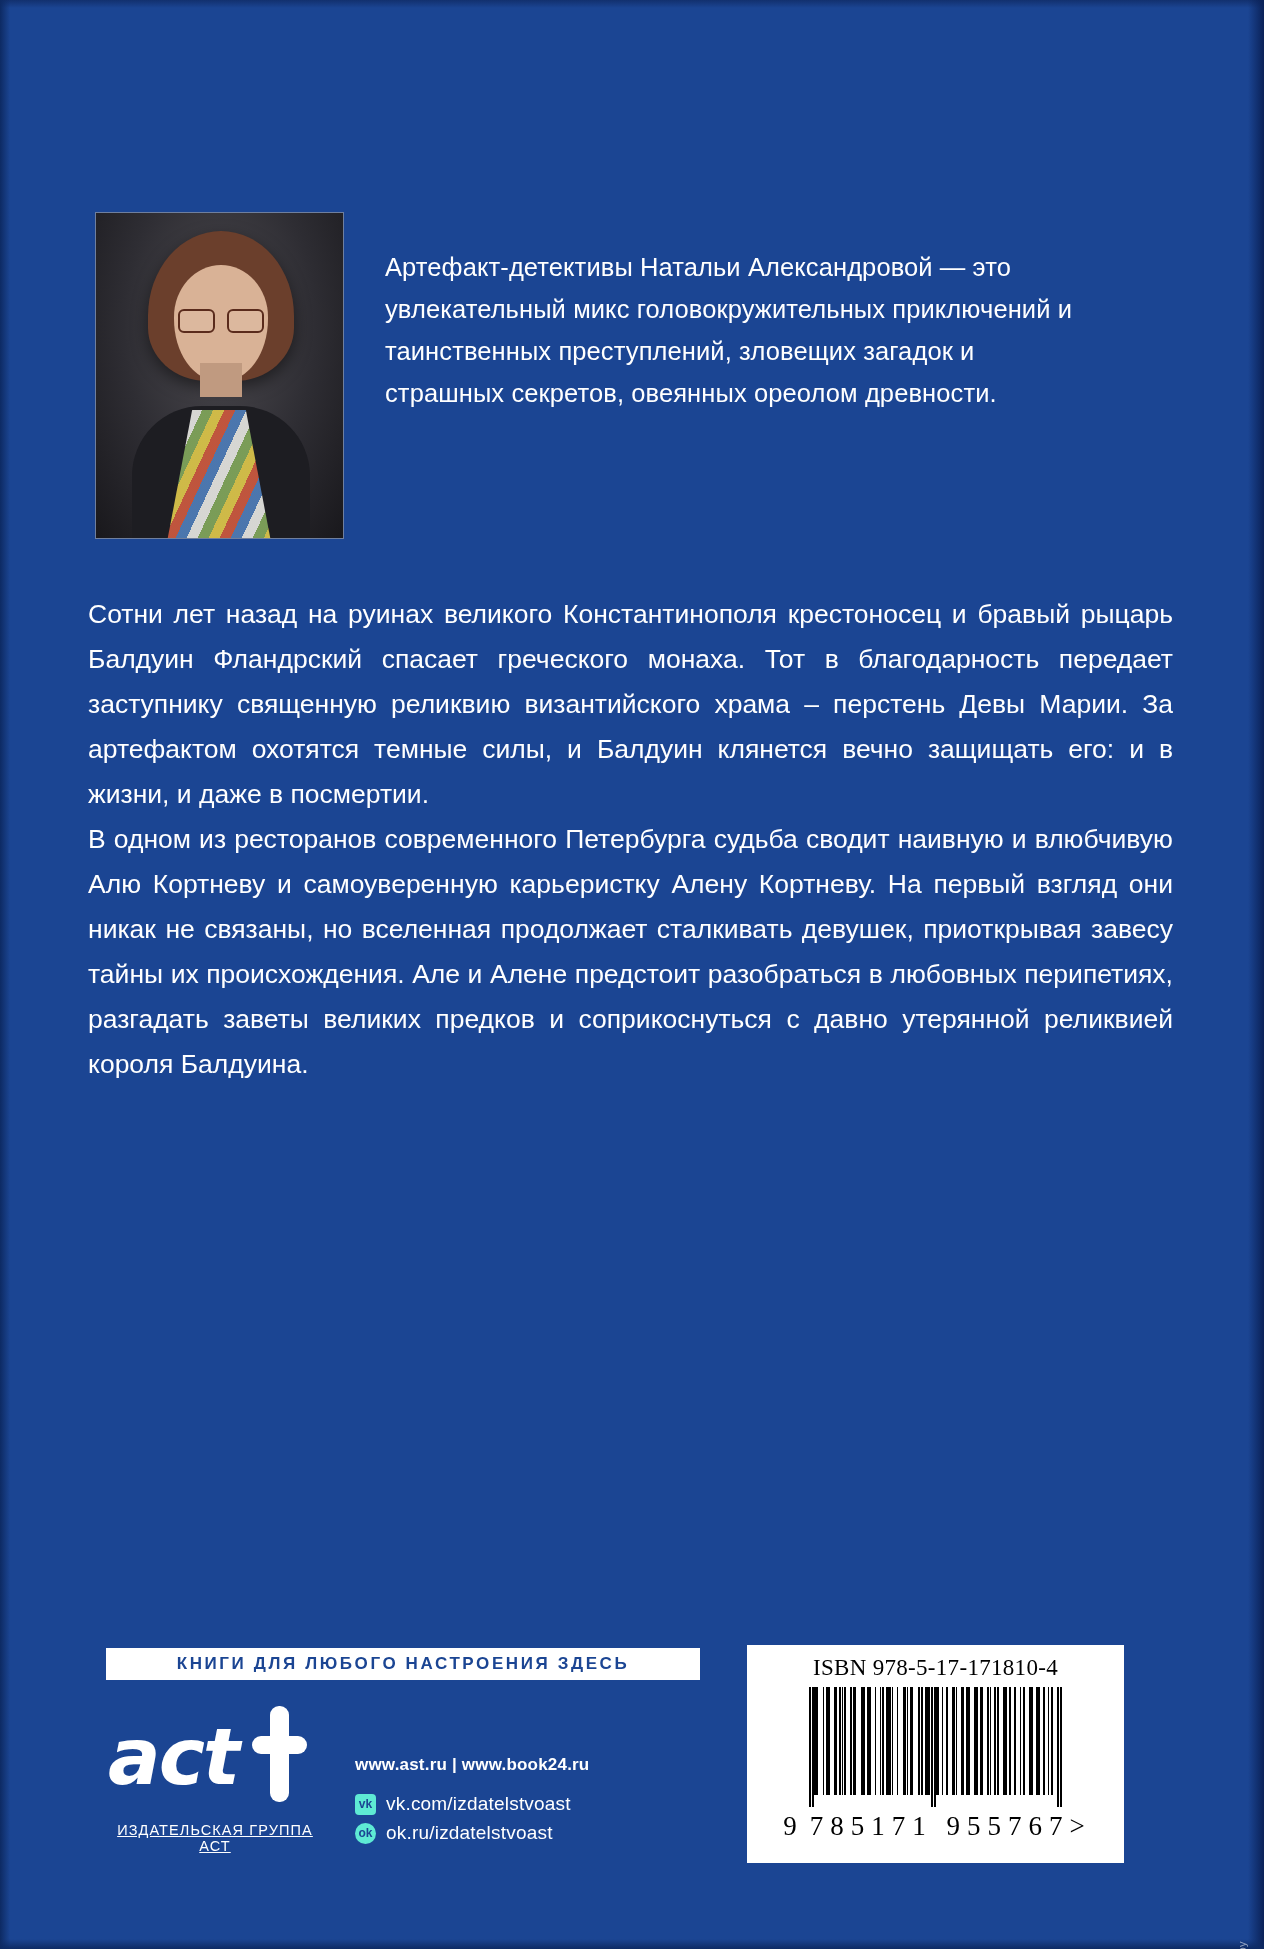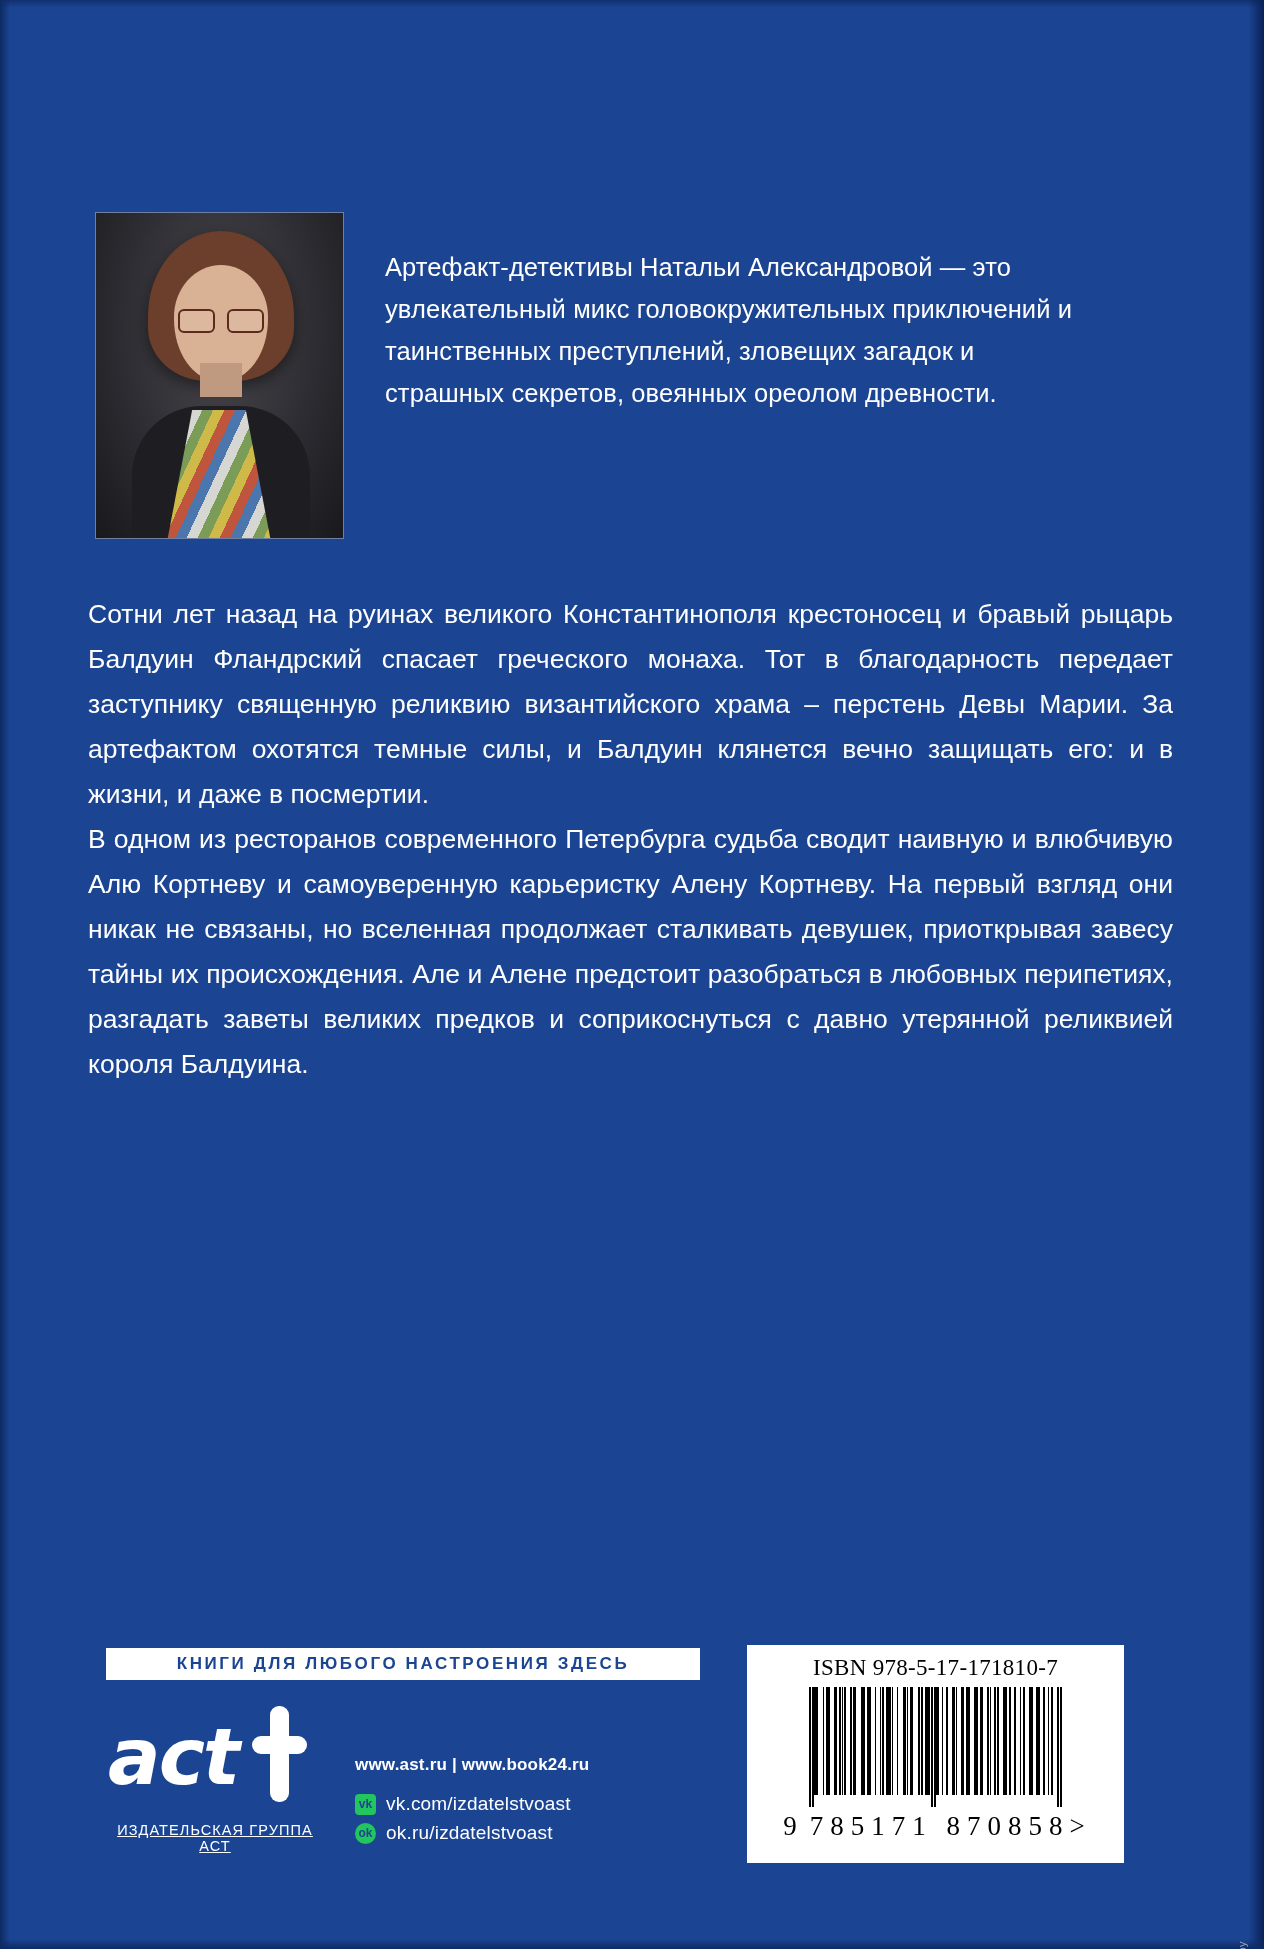--- a/index.html
+++ b/index.html
@@ -251,21 +251,21 @@
   .social-row {
     display: flex;
     align-items: center;
     margin-top: 7px;
     font-size: 19px;
   }
   .social-ic {
     width: 21px;
     height: 21px;
     border-radius: 4px;
-    background: #22c55e;
+    background: #5eead4;
     color: #1b4593;
     font-size: 12px;
     font-weight: bold;
     line-height: 21px;
     text-align: center;
     margin-right: 10px;
     flex: 0 0 21px;
   }
   .social-ic.ok { border-radius: 50%; }
   .social-row .txt { letter-spacing: .2px; }
@@ -374,21 +374,21 @@
       <span class="txt"><span>vk.com/</span><b>izdatelstvoast</b></span>
     </div>
 
     <div class="social-row">
       <span class="social-ic ok">ok</span>
       <span class="txt"><span>ok.ru/</span><b>izdatelstvoast</b></span>
     </div>
   </div>
 
   <div class="barcode-box">
-    <div class="isbn-text">ISBN 978-5-17-171810-7</div>
+    <div class="isbn-text">ISBN 978-5-17-171810-4</div>
     <div class="bars" id="bars">
         <i style="width: 1.8px;"></i>
         <i style="width: 1.8px; background: transparent;"></i>
         <i style="width: 1.8px;"></i>
         <i style="width: 4.2px; height: 90%;"></i>
         <i style="width: 4.2px; background: transparent; height: 90%;"></i>
         <i style="width: 1.2px; height: 90%;"></i>
         <i style="width: 2.2px; background: transparent; height: 90%;"></i>
         <i style="width: 4.2px; height: 90%;"></i>
         <i style="width: 4.2px; background: transparent; height: 90%;"></i>
@@ -480,19 +480,19 @@
         <i style="width: 1.2px; height: 90%;"></i>
         <i style="width: 2.2px; background: transparent; height: 90%;"></i>
         <i style="width: 1.2px; height: 90%;"></i>
         <i style="width: 4.2px; background: transparent; height: 90%;"></i>
         <i style="width: 1.8px;"></i>
         <i style="width: 1.8px; background: transparent;"></i>
         <i style="width: 1.8px;"></i>
       </div>
     <div class="barcode-digits">
       <span>9</span>
-      <span style="margin-left:6px">785171 870858</span>
+      <span style="margin-left:6px">785171 955767</span>
       <span>&gt;</span>
     </div>
   </div>
 
   <div class="site-watermark">www.oz.by</div>
 </div>
 
 </body></html>

